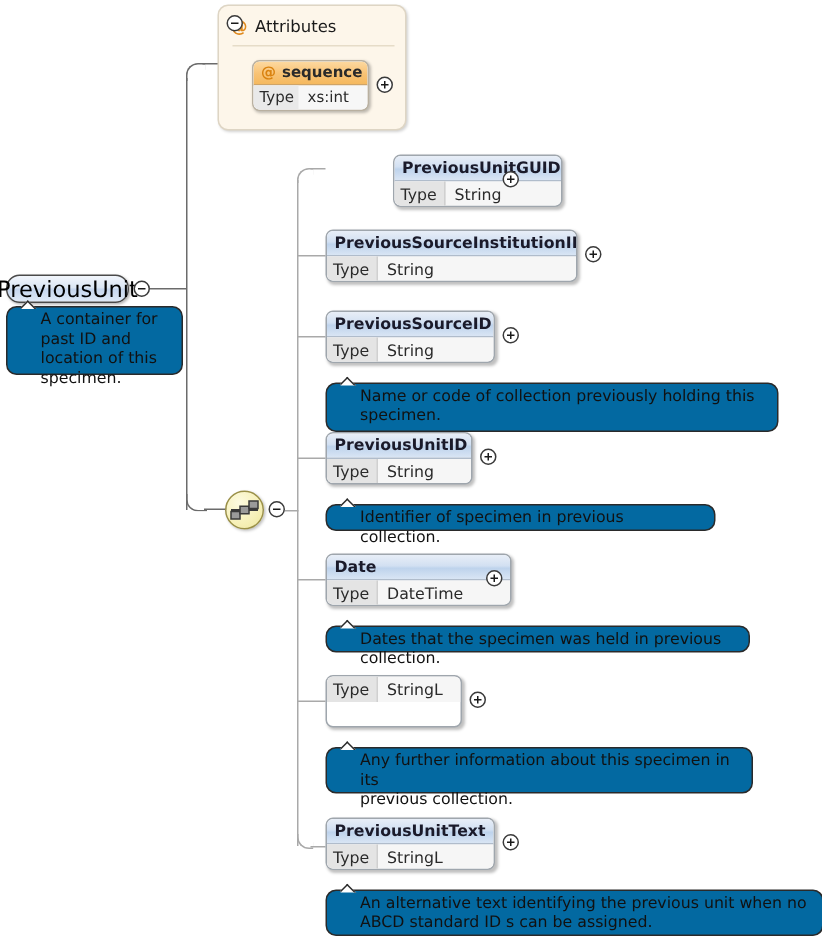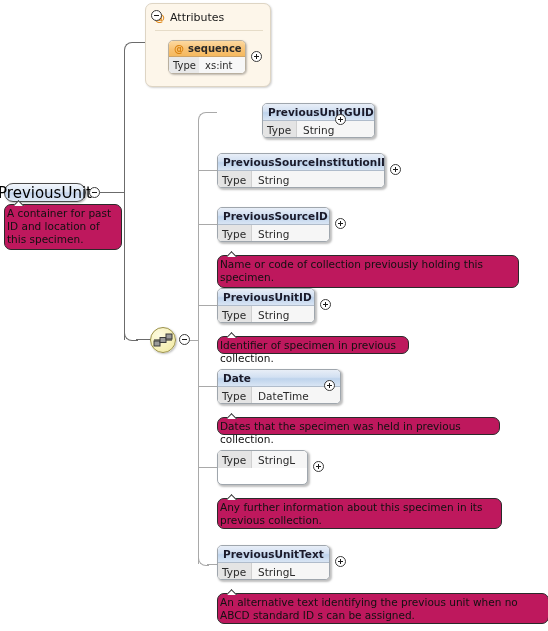--- a/index.html
+++ b/index.html
@@ -261,23 +261,23 @@
     padding-left: 6px;
     box-sizing: border-box;
     white-space: nowrap;
   }
 
   
   .anno {
     position: absolute;
     border: 1px solid #2a2a2a;
     border-radius: 7px;
-    background: #be185d;
-    box-sizing: border-box;
-    padding: 2px 5px 2px 2px;
+    background: #0369a1;
+    box-sizing: border-box;
+    padding: 2px 5px 2px 22px;
     font-size: 10.5px;
     color: #111;
     line-height: 13px;
   }
   .anno .notch {
     position: absolute;
     left: 9px;
     top: -5px;
     width: 11px;
     height: 6px;
@@ -412,21 +412,21 @@
     <div class="el-hdr">
       <span class="nm">PreviousUnitID</span>
     </div>
     <div class="el-row">
       <span class="k">Type</span>
       <span class="v">String</span>
     </div>
   </div>
   <div class="toggle plus" style="left:320px; top:299px;"></div>
 
-  <div class="anno" style="left:217px; top:336px; width:192px; height:18px;">
+  <div class="anno" style="left:217px; top:336px; width:260px; height:18px;">
     <span class="notch"></span>
     <span class="txt">Identifier of specimen in previous collection.</span>
   </div>
 
   <div class="el-box" style="left:217px; top:369px; width:124px; height:35px;">
     <div class="el-hdr">
       <span class="nm">Date</span>
     </div>
     <div class="el-row">
       <span class="k">Type</span>

